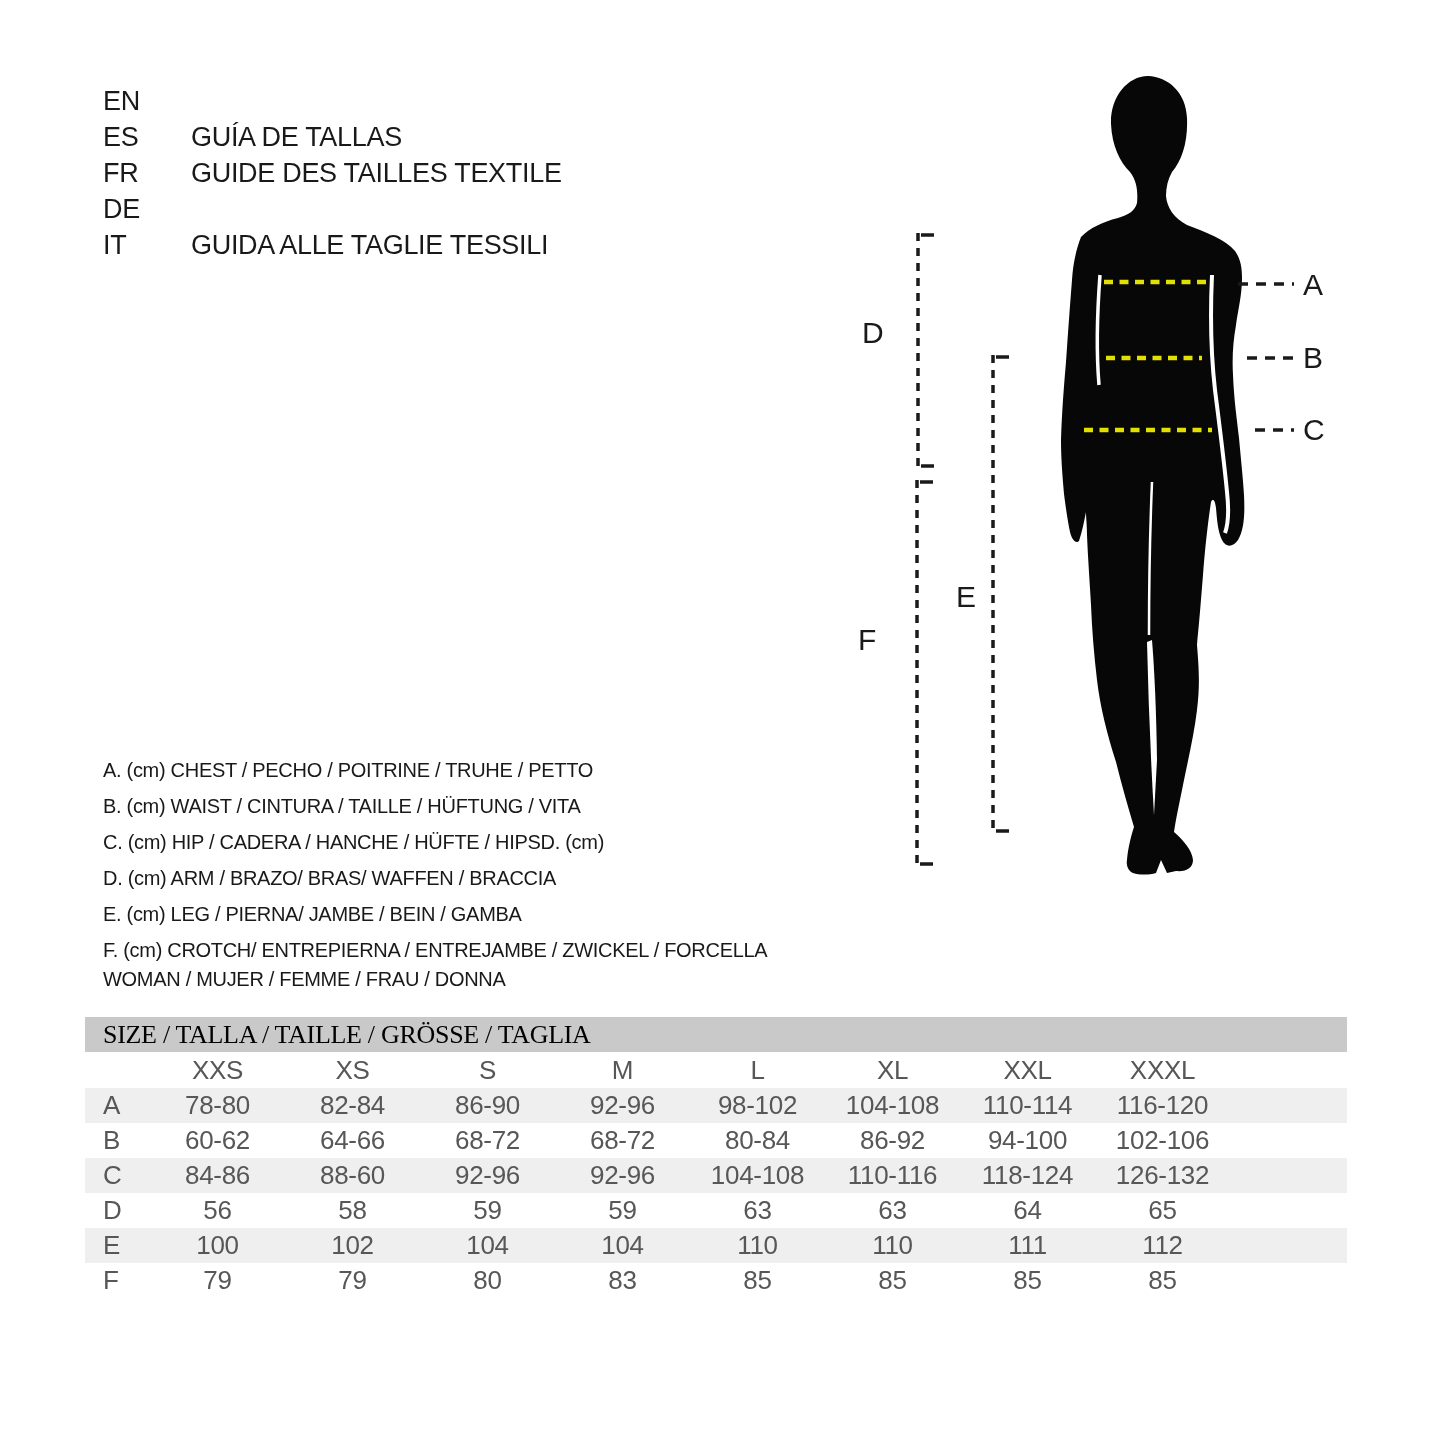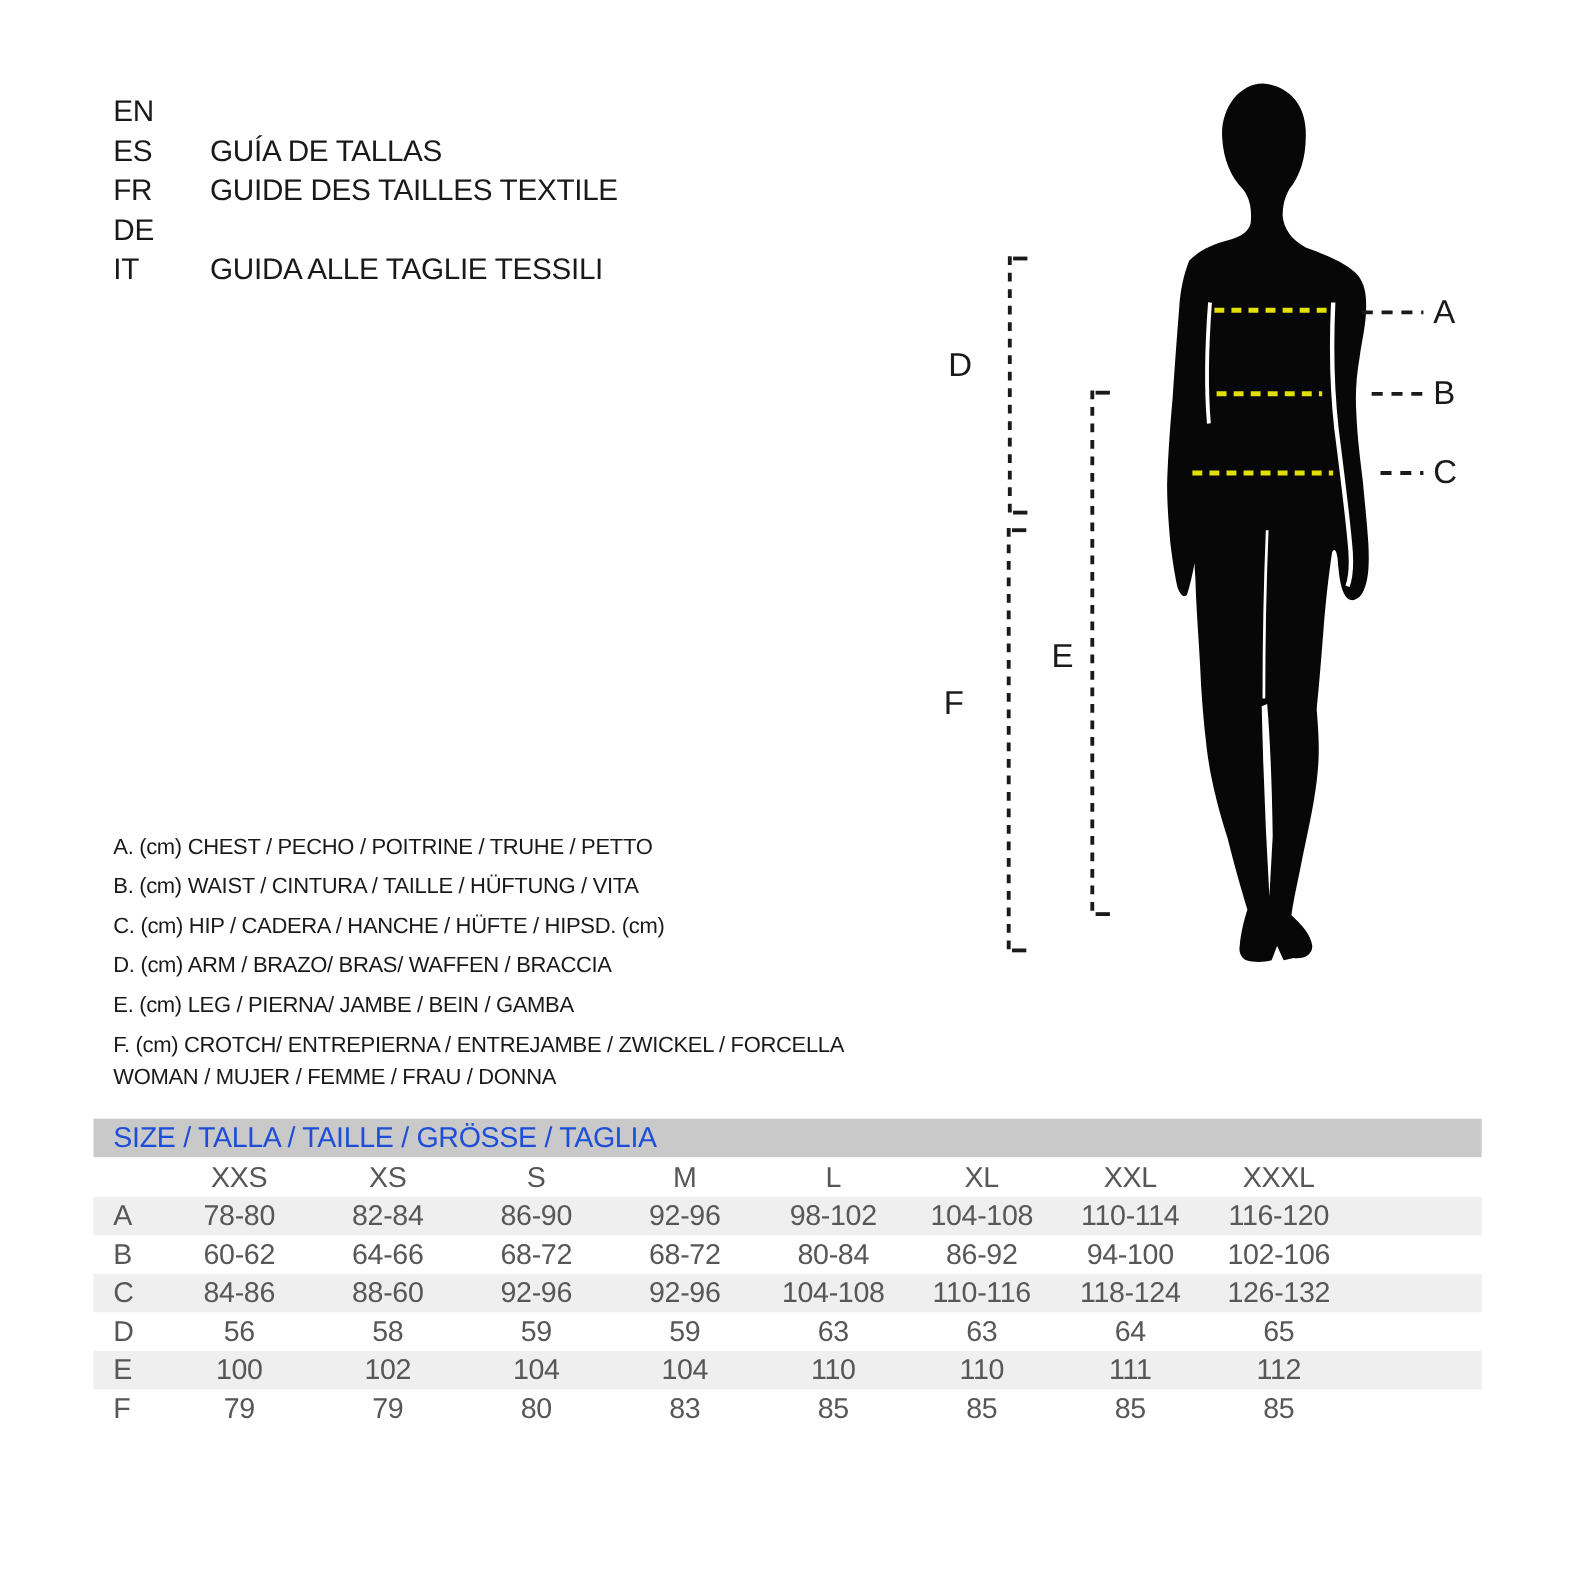--- a/index.html
+++ b/index.html
@@ -19,22 +19,22 @@
 
   .diagram-label{position:absolute;font-size:30px;line-height:34px;width:40px;color:#1a1a1a;}
 
   
   .measure-block{position:absolute;left:103px;top:721px;font-size:20px;line-height:36px;letter-spacing:-0.3px;margin-top:31px;}
 
   .gender-heading{position:absolute;left:103px;top:968px;font-size:20px;letter-spacing:-0.3px;}
 
   
   .size-table{position:absolute;left:85px;top:1017px;width:1262px;font-size:26px;color:#575757;letter-spacing:-0.3px;}
-  .st-header{height:35px;background:#c9c9c9;color:#1d4ed8;display:flex;align-items:center;
-             padding-left:18px;box-sizing:border-box;}
+  .st-header{height:35px;background:#c9c9c9;color:#000000;display:flex;align-items:center;
+             padding-left:18px;box-sizing:border-box;font-family:Liberation Serif, serif;}
   .st-row{display:grid;grid-template-columns:65px repeat(8,135px) 1fr;height:35px;align-items:center;}
   .st-row.sizes{height:36px;}
   .st-row.stripe{background:#efefef;}
   .st-cell{text-align:center;}
   .st-rowlabel{padding-left:18px;text-align:left;}
 </style>
 </head>
 <body>
 
 <div class="page">

